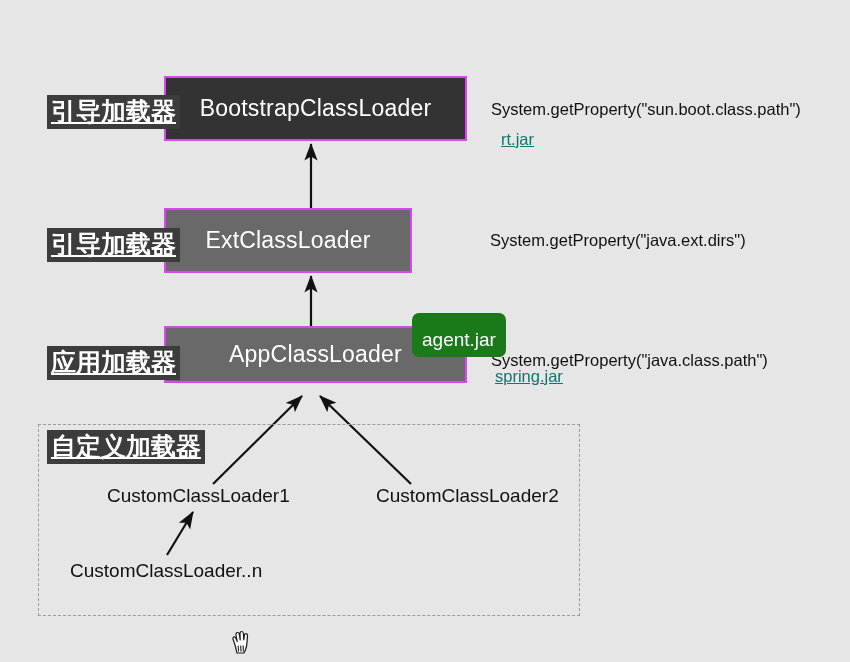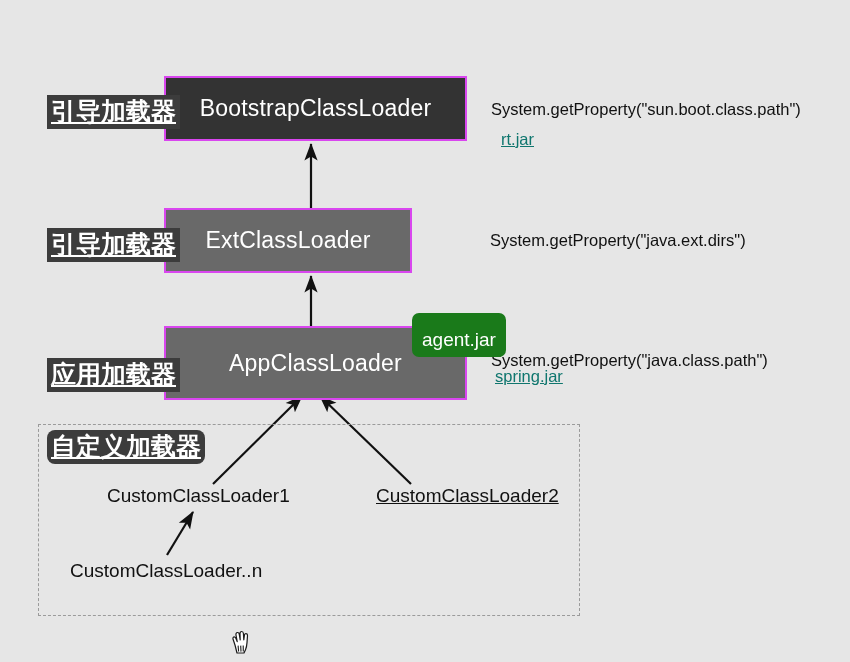--- a/index.html
+++ b/index.html
@@ -134,45 +134,45 @@
   <div class="dashed-region" style="left:38px; top:424px; width:542px; height:192px;"></div>
 
   <div class="loader-box dark" style="left:164px; top:76px; width:303px; height:65px;">
     <span>BootstrapClassLoader</span>
   </div>
 
   <div class="loader-box mid" style="left:164px; top:208px; width:248px; height:65px;">
     <span>ExtClassLoader</span>
   </div>
 
-  <div class="loader-box mid" style="left:164px; top:326px; width:303px; height:74px;">
+  <div class="loader-box mid" style="left:164px; top:326px; width:303px; height:57px;">
     <span>AppClassLoader</span>
   </div>
 
   <div class="badge" style="left:412px; top:313px;">agent.jar</div>
 
   <div class="cn-label" style="left:47px; top:95px;">引导加载器</div>
 
   <div class="cn-label" style="left:47px; top:228px;">引导加载器</div>
 
-  <div class="cn-label" style="left:47px; top:346px;margin-top:12px;">应用加载器</div>
+  <div class="cn-label" style="left:47px; top:346px;">应用加载器</div>
 
-  <div class="cn-label" style="left:47px; top:430px;border-radius:8px;">自定义加载器</div>
+  <div class="cn-label" style="left:47px; top:430px;">自定义加载器</div>
 
   <div class="annot" style="left:491px; top:100px;">System.getProperty("sun.boot.class.path")</div>
   <div class="annot-sub" style="left:501px; top:130px;">rt.jar</div>
 
   <div class="annot" style="left:490px; top:231px;">System.getProperty("java.ext.dirs")</div>
 
   <div class="annot" style="left:491px; top:351px;">System.getProperty("java.class.path")</div>
   <div class="annot-sub" style="left:495px; top:367px;">spring.jar</div>
 
   <div class="custom-name" style="left:107px; top:485px;text-align:center;">CustomClassLoader1</div>
 
-  <div class="custom-name" style="left:376px; top:485px;text-decoration:underline;">CustomClassLoader2</div>
+  <div class="custom-name" style="left:376px; top:485px;">CustomClassLoader2</div>
 
   <div class="custom-name" style="left:70px; top:560px;">CustomClassLoader..n</div>
 
   <svg class="cursor" style="left:226px; top:628px;" width="30" height="32" viewBox="0 0 30 32" xmlns="http://www.w3.org/2000/svg">
     <path d="M11,25 L9,17 C8.2,14.6 7.4,12.4 7.0,11.0 C6.6,9.5 7.6,8.6 8.6,9.0
              C9.4,9.3 10.0,10.4 10.6,12.0 L11.2,13.6 L10.0,7.2
              C9.7,5.6 10.4,4.6 11.4,4.5 C12.4,4.4 13.1,5.1 13.3,6.4
              L14.2,11.8 L14.0,5.6 C14.0,4.2 14.7,3.5 15.6,3.5
              C16.6,3.5 17.3,4.2 17.4,5.5 L17.8,11.8 L18.4,7.3
              C18.6,6.0 19.3,5.4 20.2,5.6 C21.1,5.7 21.6,6.5 21.5,7.8

